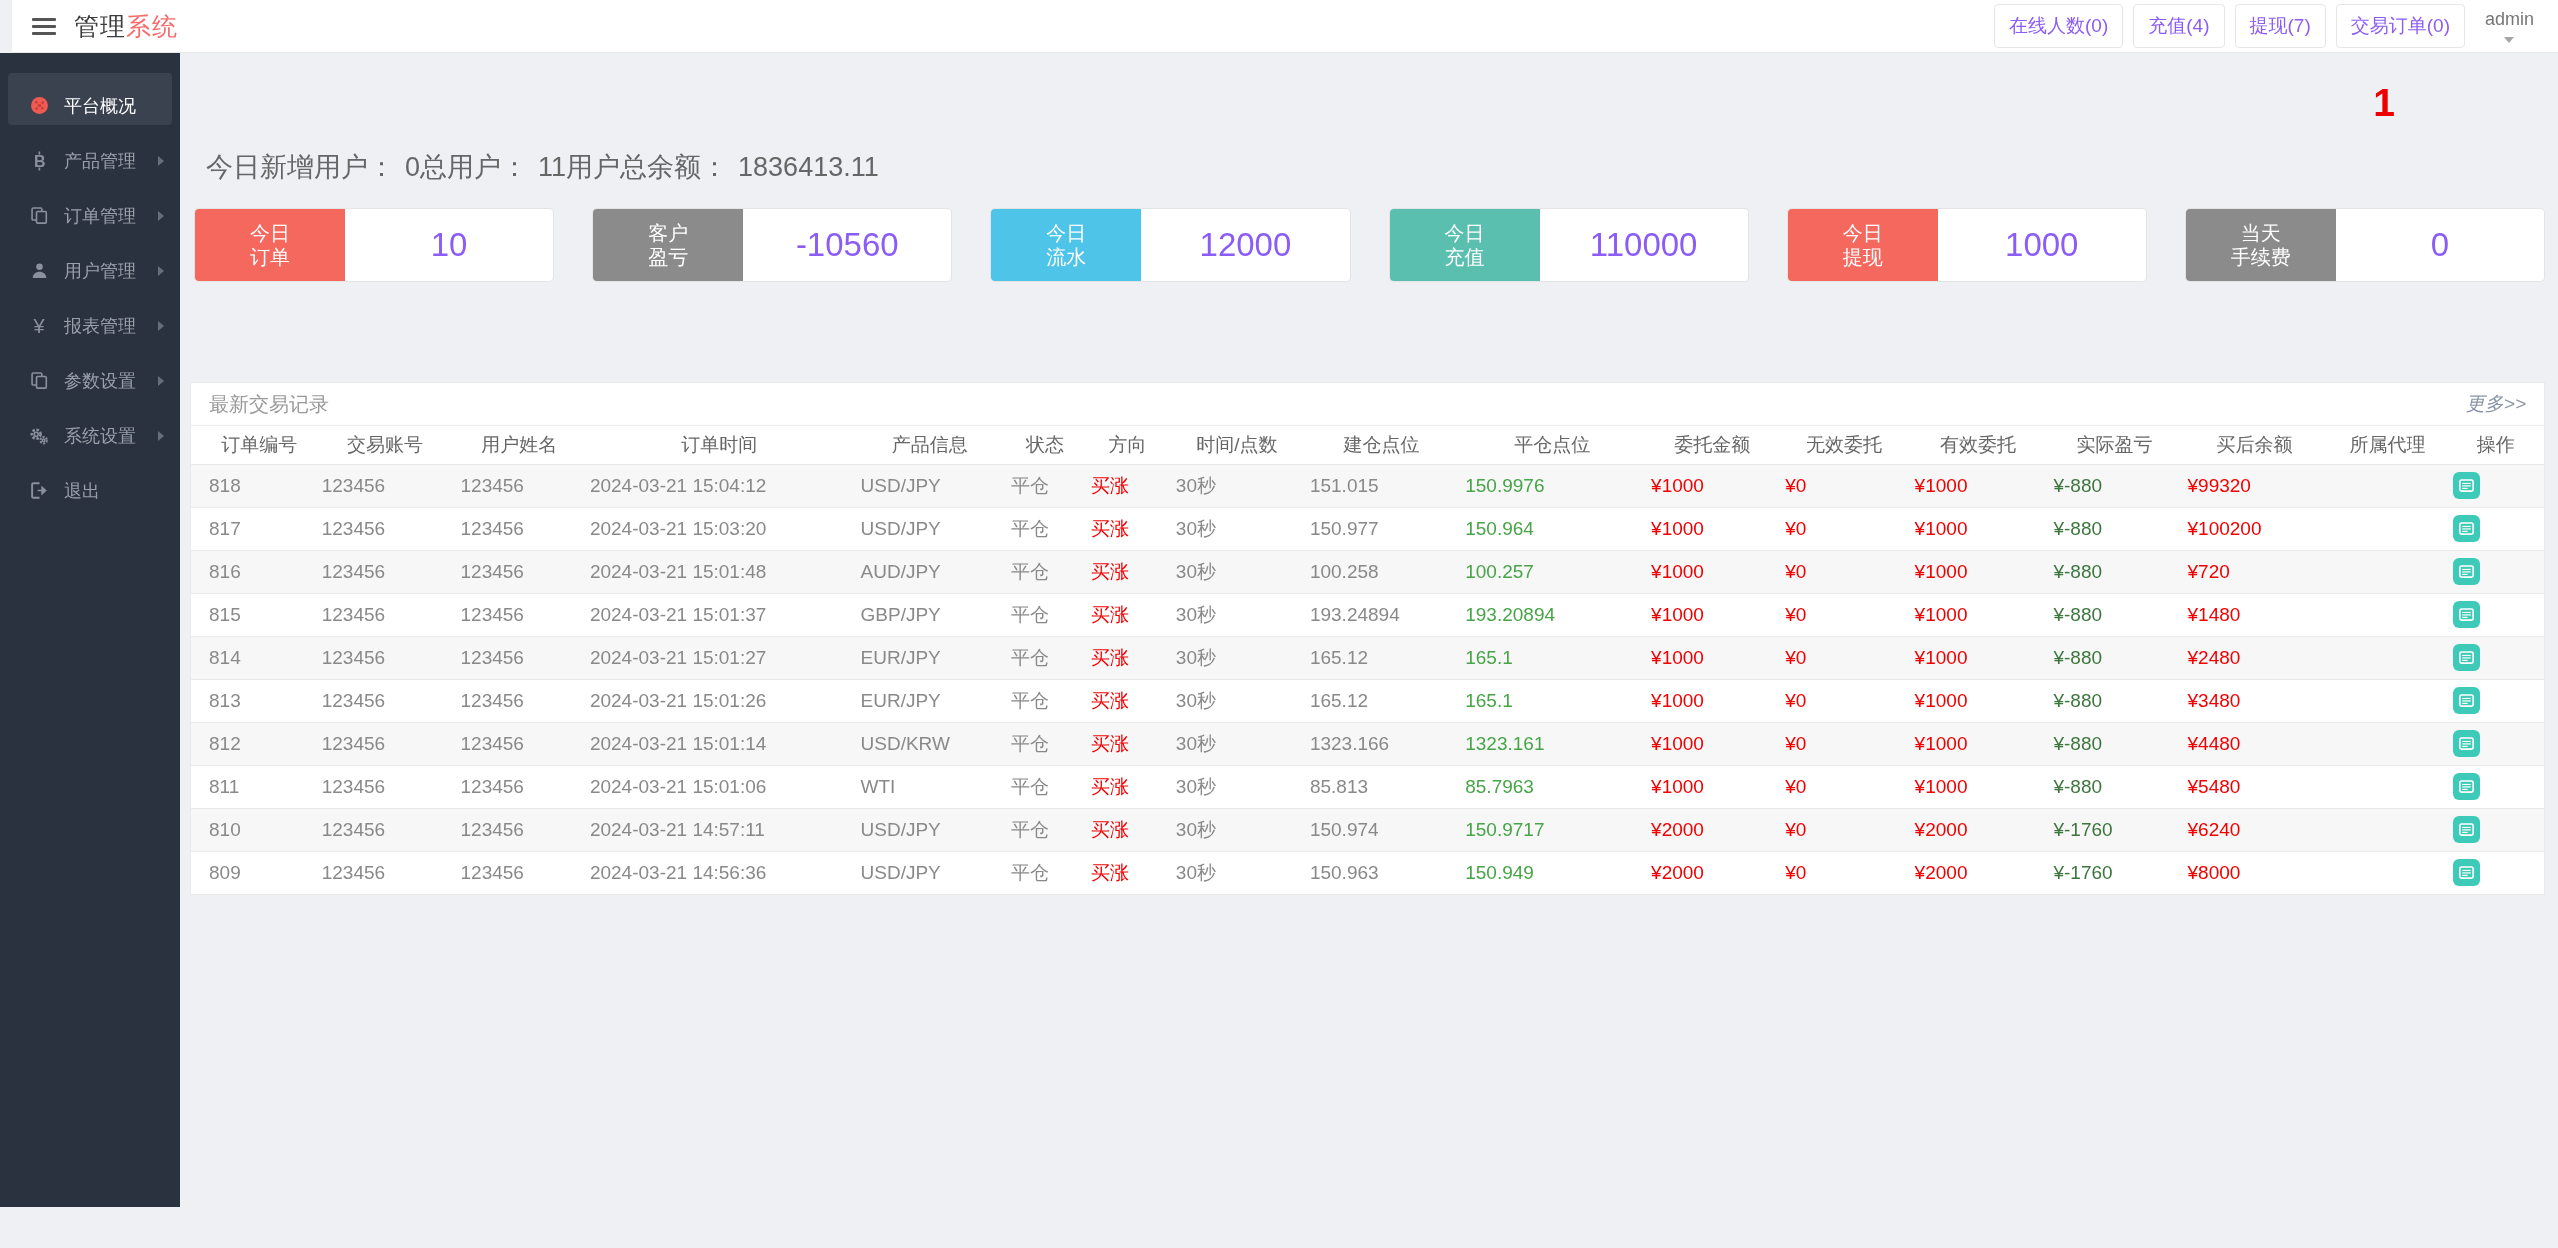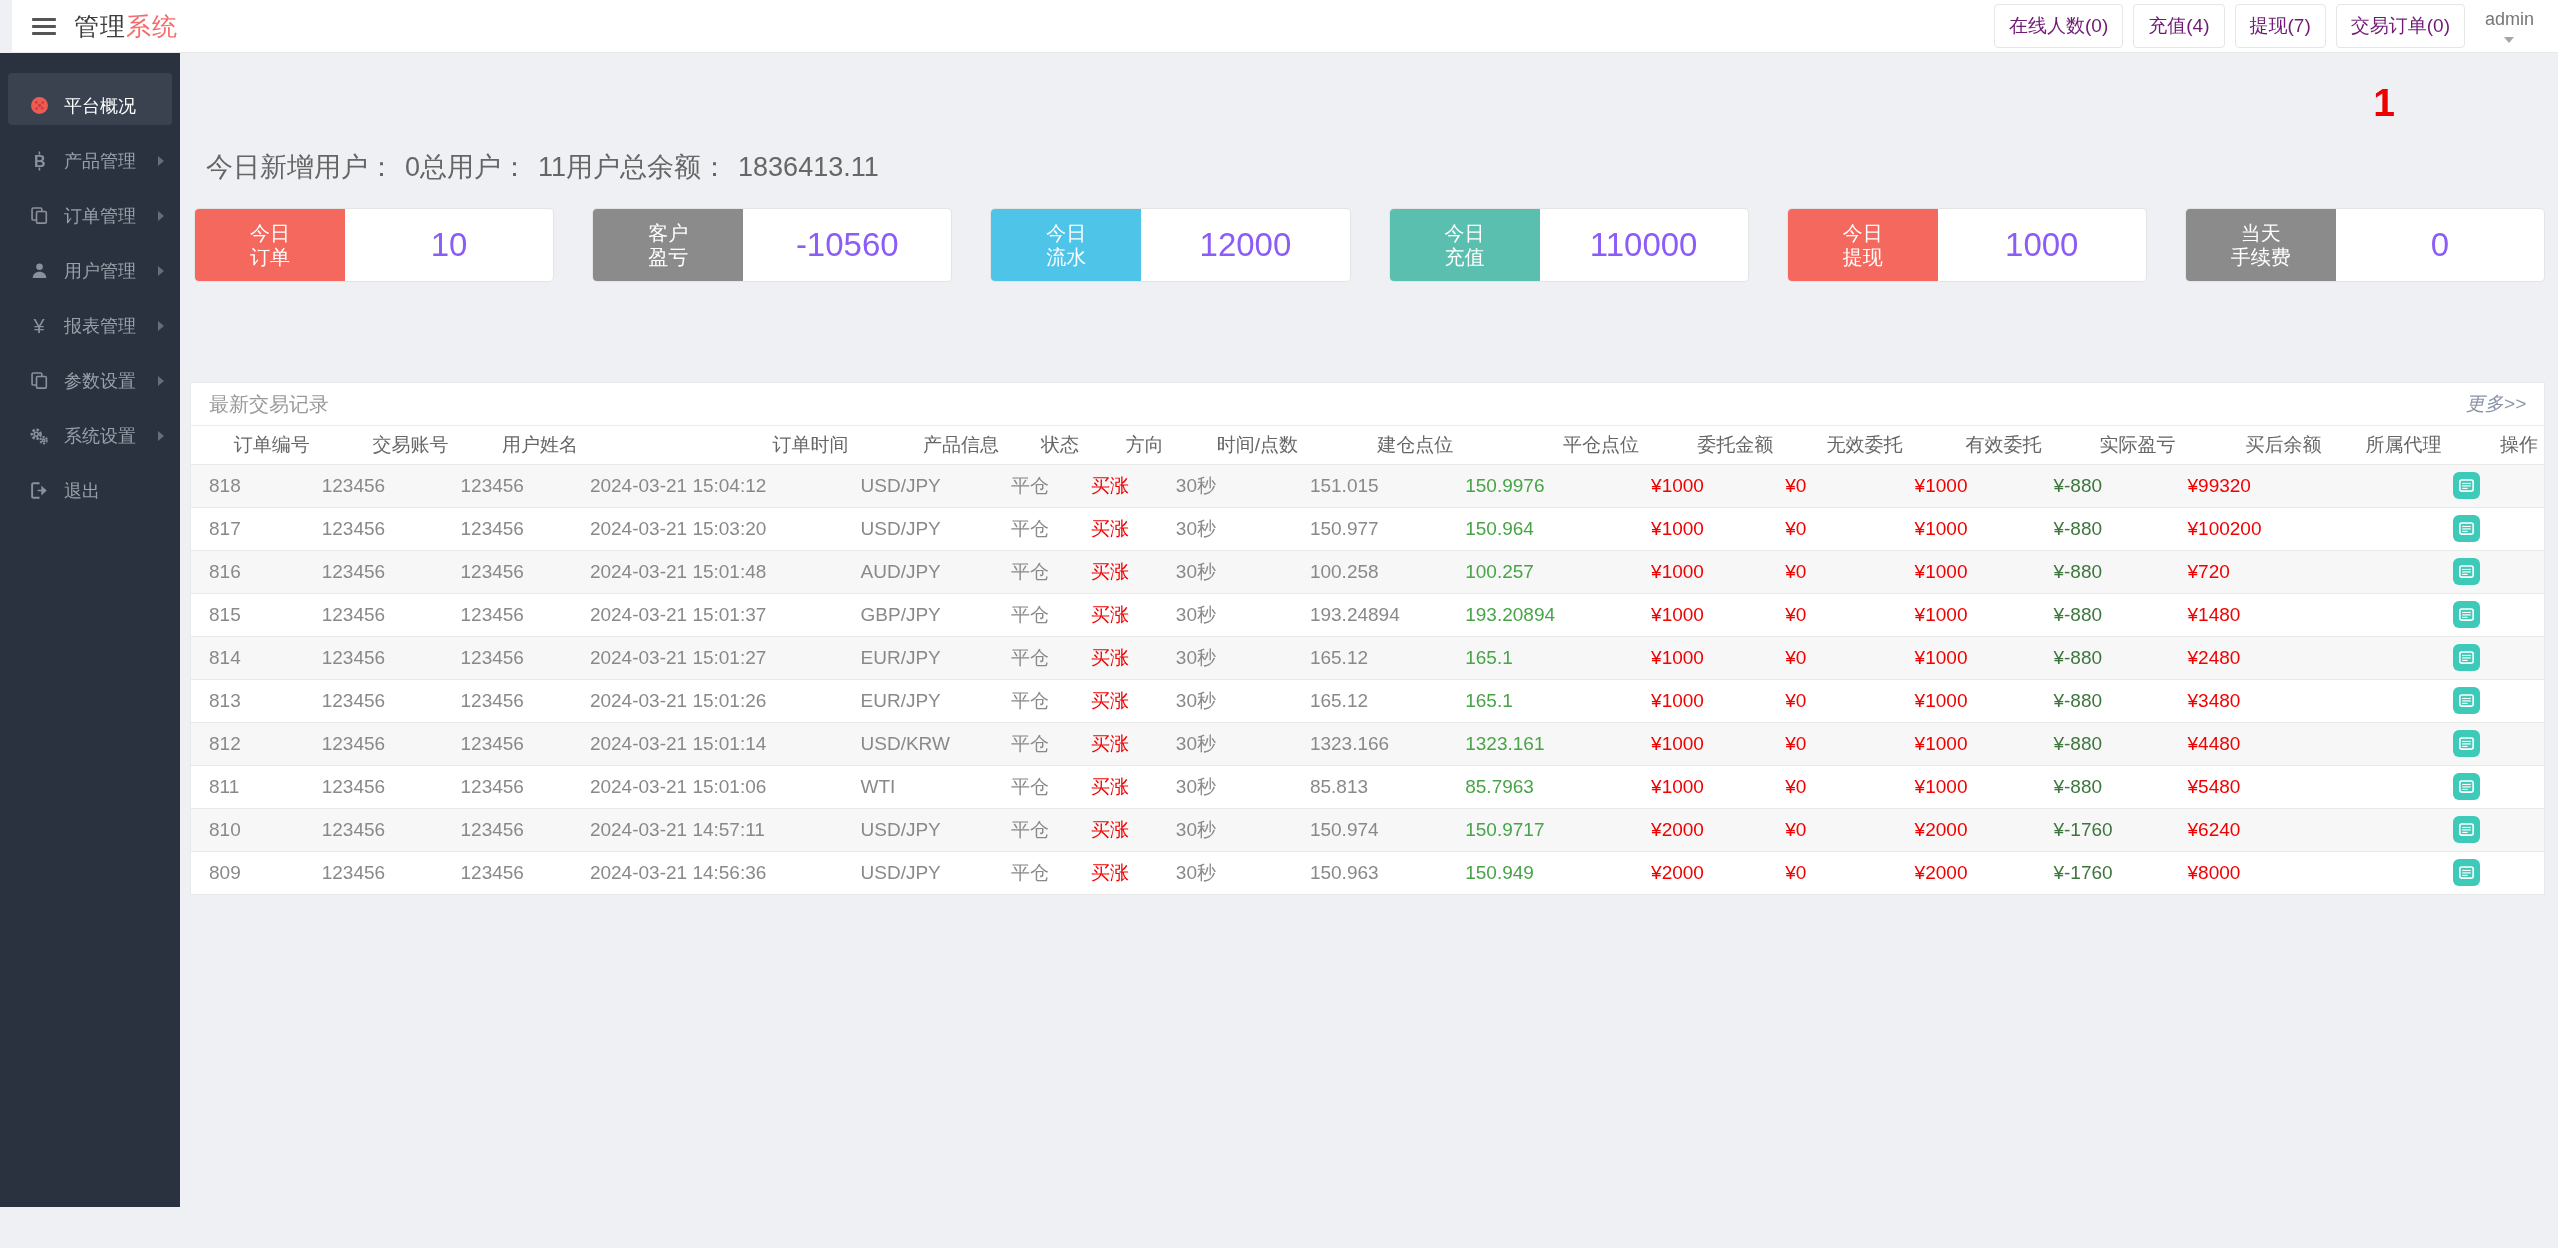--- a/index.html
+++ b/index.html
@@ -17,21 +17,21 @@
     display: flex; align-items: center; z-index: 10;
   }
   .burger { margin-left: 20px; width: 24px; cursor: pointer; }
   .burger i { display: block; height: 3px; background: #555; margin: 4px 0; border-radius: 1px; }
   .brand { margin-left: 18px; font-size: 25px; font-weight: 500; letter-spacing: 1px; }
   .brand .b1 { color: #3c3c3c; }
   .brand .b2 { color: #f56c6c; }
   .header-right { margin-left: auto; margin-right: 14px; display: flex; align-items: center; gap: 10px; }
   .quick-link {
     border: 1px solid #e6e6e6; border-radius: 4px; background: #fff;
-    color: #701a75; font-size: 19px; padding: 8px 14px; cursor: pointer; white-space: nowrap;
+    color: #8b5cf6; font-size: 19px; padding: 8px 14px; cursor: pointer; white-space: nowrap;
   }
   .admin { display: flex; align-items: center; gap: 7px; color: #777; font-size: 18px; padding: 0 10px; cursor: pointer; flex-direction: column; }
   .caret-down { width: 0; height: 0; border-left: 5px solid transparent; border-right: 5px solid transparent; border-top: 6px solid #a6a6a6; }
   
   .sidebar { position: absolute; top: 53px; left: 0; width: 180px; height: 1154px; background: #2b323f; padding-top: 12px; }
   .side-item {
     display: flex; align-items: center; height: 55px; padding: 0 16px 0 26px;
     color: #99a0aa; font-size: 18px; cursor: pointer;
   }
   .side-item .side-icon { width: 26px; margin-right: 12px; display: flex; align-items: center; justify-content: center; color: #8a919c; font-size: 19px; }
@@ -51,21 +51,21 @@
   .card-label {
     width: 150px; color: #fff; font-size: 20px; line-height: 24px;
     display: flex; flex-direction: column; align-items: center; justify-content: center; text-align: center;
   }
   .card-value { flex: 1; display: flex; align-items: center; justify-content: center; font-size: 33px; color: #8b5cf6; }
   
   .panel { position: absolute; left: 10px; right: 13px; top: 329px; background: #fff; border: 1px solid #e9e9e9; }
   .panel-head { height: 43px; display: flex; align-items: center; padding: 0 18px; border-bottom: 1px solid #ececec; color: #999; font-size: 20px; }
   .more { margin-left: auto; color: #8a94a6; font-size: 19px; cursor: pointer; font-style: italic; }
   table { width: 100%; border-collapse: collapse; table-layout: fixed; }
-  thead th { height: 38px; font-size: 19px; color: #666; font-weight: normal; text-align: right; padding: 0 6px; white-space: nowrap; overflow: hidden; }
+  thead th { height: 38px; font-size: 19px; color: #666; font-weight: normal; text-align: center; padding: 0 6px; white-space: nowrap; overflow: hidden; }
   thead th:first-child { padding-left: 18px; }
   tbody td { height: 43px; font-size: 19px; color: #898989; padding: 0 6px; border-top: 1px solid #e9e9e9; white-space: nowrap; overflow: hidden; }
   tbody td:first-child { padding-left: 18px; }
   tbody tr:nth-child(odd) { background: #f7f7f8; }
   td.red { color: #f20000; }
   td.green { color: #47a447; }
   td.dkgreen { color: #3c763d; }
   .act-btn { width: 27px; height: 27px; background: #3ecab8; border: none; border-radius: 6px; display: inline-flex; align-items: center; justify-content: center; cursor: pointer; }
 </style>
 </head>

